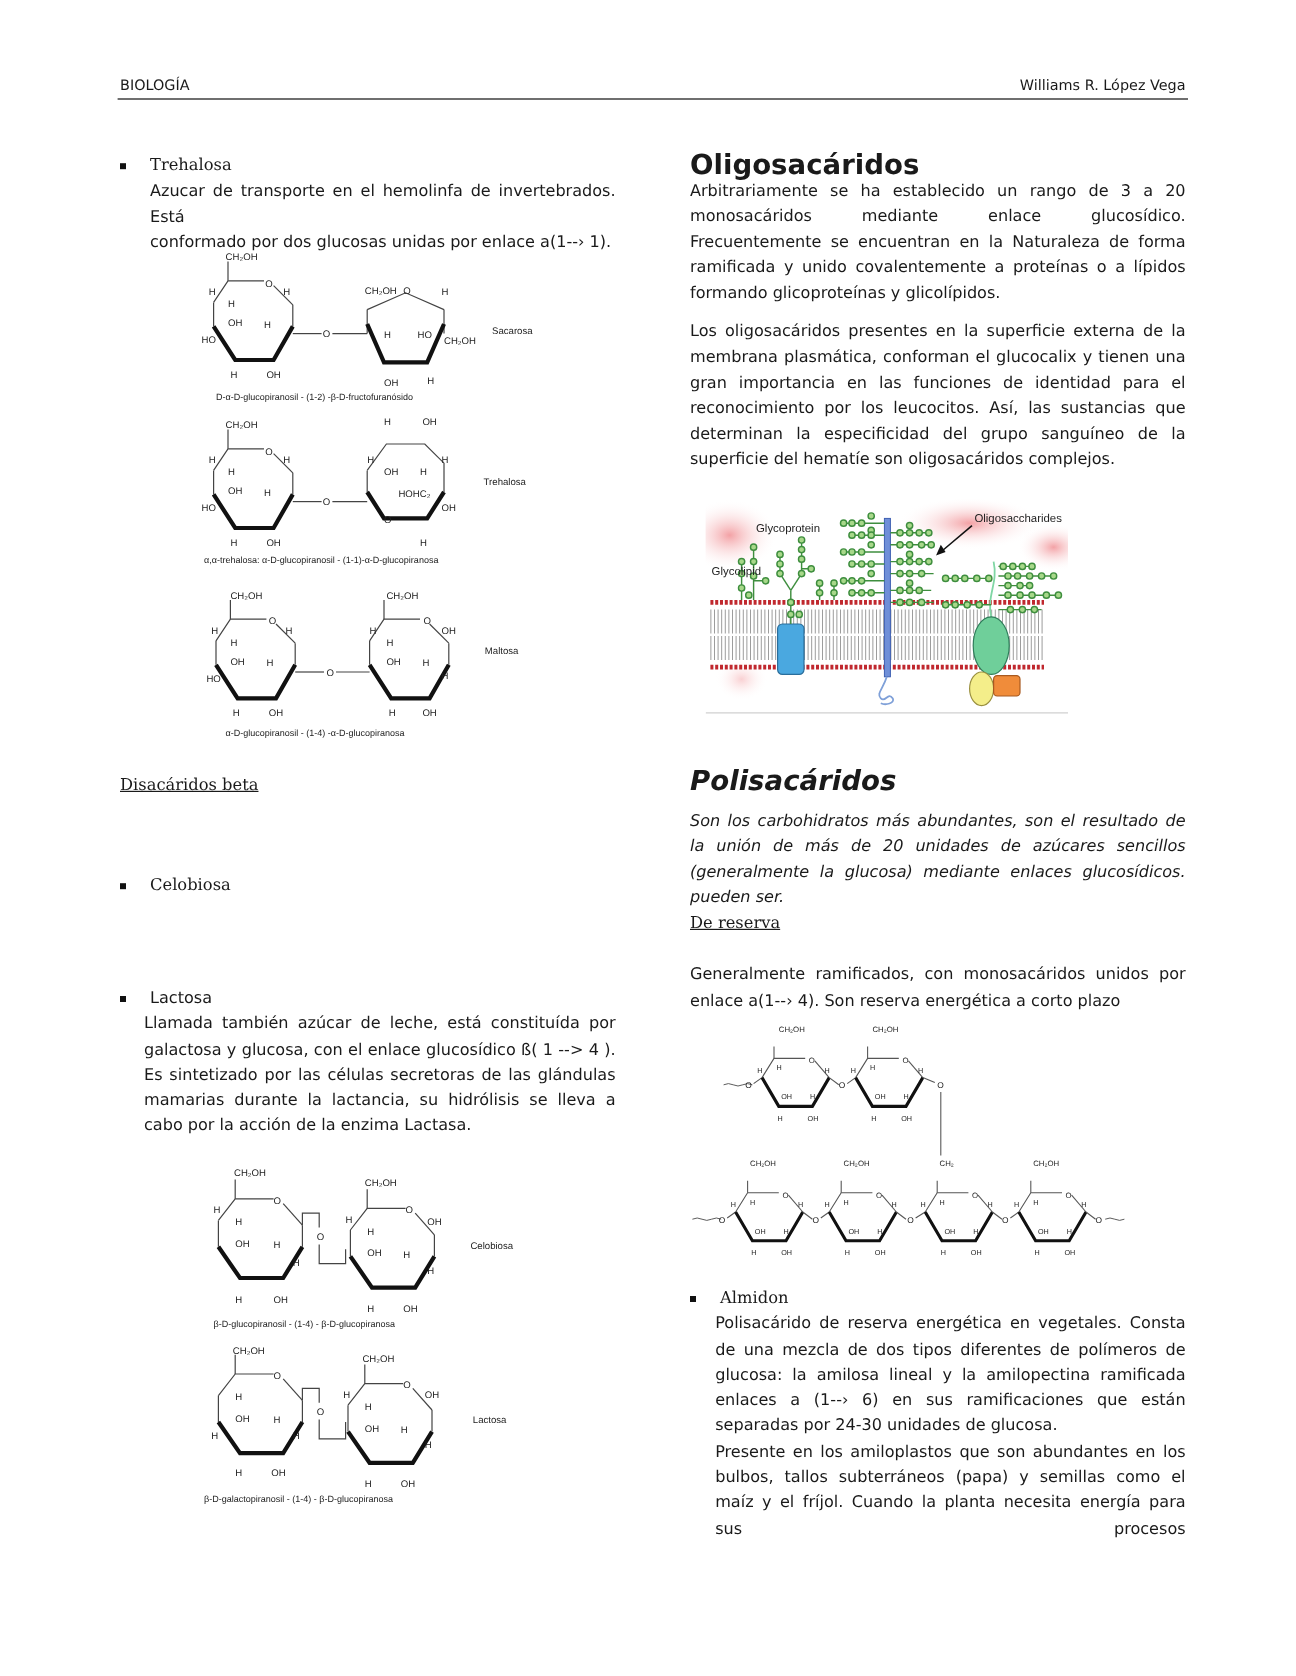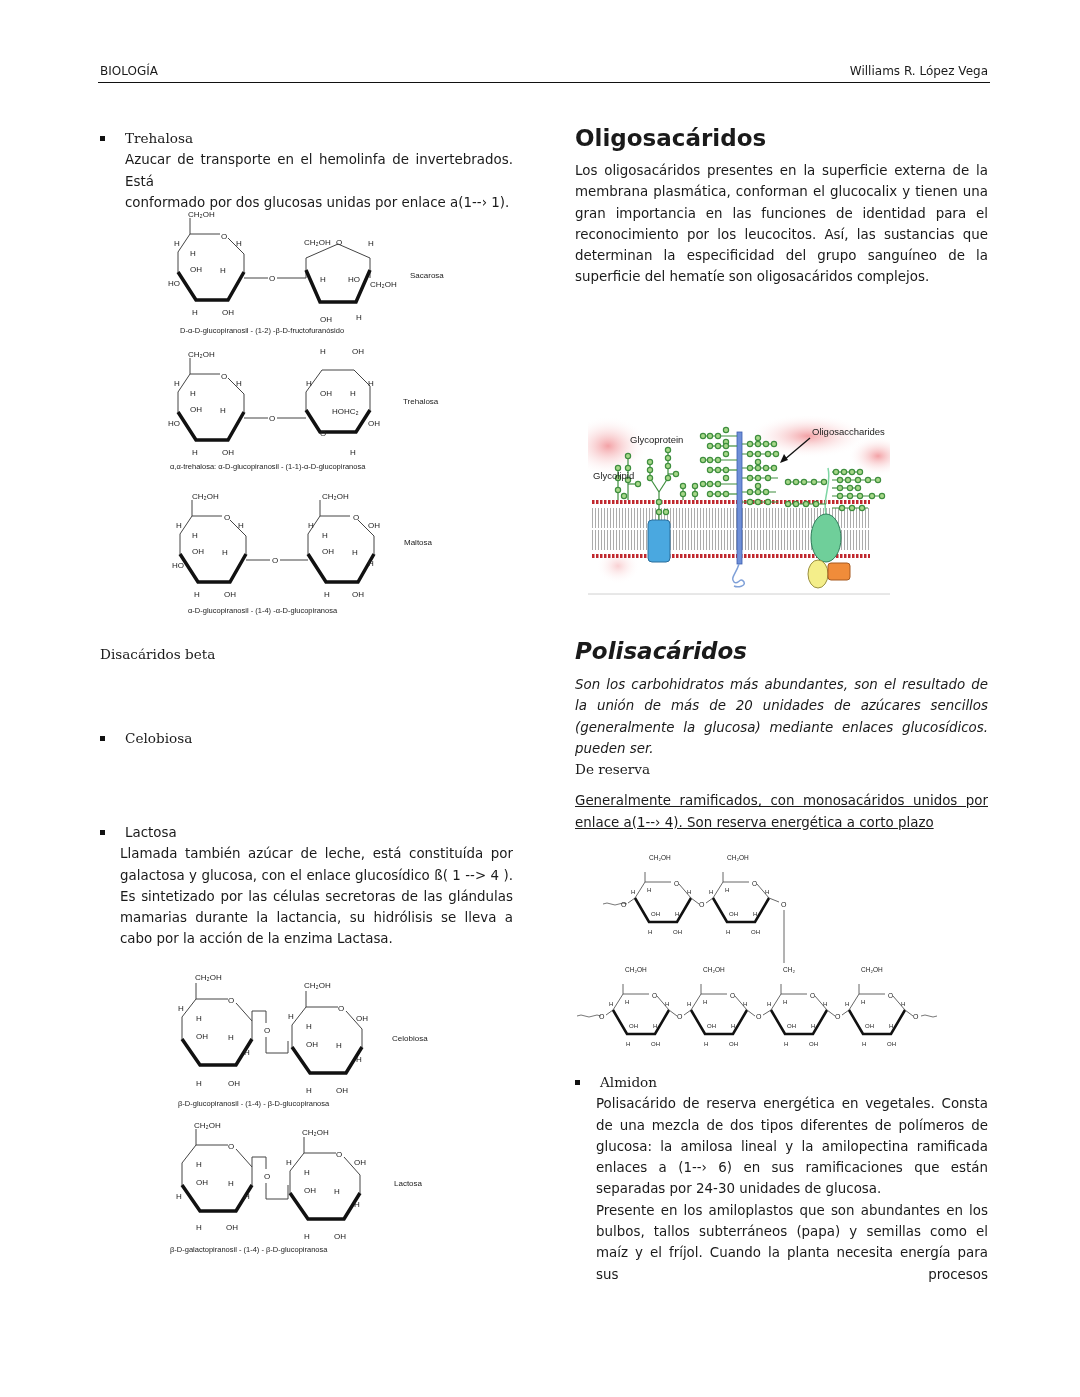--- a/index.html
+++ b/index.html
@@ -8,21 +8,21 @@
   .header { position:absolute; left:98px; top:62px; width:892px; height:20px; font-size:12px; }
   .header .left { position:absolute; left:2px; top:2px;text-align:right; }
   .header .right { position:absolute; right:2px; top:2px; }
   .header-rule { position:absolute; left:98px; top:82px; width:892px; height:0; border-top:1.5px solid #111; }
   .col { position:absolute; font-size:13.4px; line-height:21.3px; }
   .col p { margin:0; text-align:justify; }
   .serif { font-family:"DejaVu Serif", "Liberation Serif", serif; font-size:13.6px; }
   .bullet { position:relative; }
   .bullet .mark { position:absolute; left:-25px; top:8px; width:5px; height:5px; background:#111; }
   .h2 { font-weight:bold; font-size:23px; line-height:22px; }
-  .u { }
+  .u { text-decoration:underline; }
   .abs { position:absolute; }
   svg text { font-family:"Liberation Sans", "DejaVu Sans", sans-serif; fill:#222; }
 </style>
 </head>
 <body>
 
 <div class="header">
   <span class="left">BIOLOGÍA</span>
   <span class="right">Williams R. López Vega</span>
 </div>
@@ -228,20 +228,21 @@
     <text x="194" y="94" font-size="8">H</text>
     <text x="144" y="126" font-size="8">H</text>
     <text x="174" y="126" font-size="8">OH</text>
     <text x="234" y="73" font-size="8">Lactosa</text>
     <text x="10" y="139" font-size="7.5">β-D-galactopiranosil - (1-4) - β-D-glucopiranosa</text>
   </g>
 </svg>
 
 <div class="col" style="left:575px; top:127px; width:413px;">
   <div class="h2">Oligosacáridos</div>
+  <p>Arbitrariamente se ha establecido un rango de 3 a 20 monosacáridos mediante enlace glucosídico.  Frecuentemente se encuentran en la Naturaleza de forma ramificada y unido covalentemente a proteínas o a lípidos formando glicoproteínas y glicolípidos.</p>
   <p style="margin-top:11px;">Los oligosacáridos presentes en la superficie externa de la membrana plasmática, conforman el glucocalix y tienen una gran importancia en las funciones de identidad para el reconocimiento por los leucocitos. Así, las sustancias que determinan la especificidad del grupo sanguíneo de la superficie del hematíe son oligosacáridos complejos.</p>
 </div>
 
 <svg class="abs" style="left:588px; top:416px;" width="302" height="180" viewBox="0 0 302 180">
   <defs>
     <radialGradient id="pinkblob" cx="50%" cy="50%" r="50%">
       <stop offset="0%" stop-color="#f08a8f" stop-opacity="0.8"></stop>
       <stop offset="100%" stop-color="#ffffff" stop-opacity="0"></stop>
     </radialGradient>
   </defs>
@@ -427,21 +428,21 @@
   <line x1="0" y1="178" x2="302" y2="178" stroke="#d0d0d0"></line>
 </svg>
 
 <div class="col" style="left:575px; top:640px; width:413px;font-style:italic;">
   <div class="h2">Polisacáridos</div>
   <p style="margin-top:12px;">Son los carbohidratos más abundantes, son el resultado de la unión de más de 20 unidades de azúcares sencillos (generalmente la glucosa) mediante enlaces glucosídicos.  pueden ser.</p>
 </div>
 
 <div class="col" style="left:575px; top:759px; width:413px;">
   <div class="serif u">De reserva</div>
-  <p style="margin-top:10px;text-decoration:underline;">Generalmente ramificados, con monosacáridos unidos por enlace a(1--› 4). Son reserva energética a corto plazo</p>
+  <p style="margin-top:22px;">Generalmente ramificados, con monosacáridos unidos por enlace a(1--› 4). Son reserva energética a corto plazo</p>
 </div>
 
 <svg class="abs" style="left:575px; top:848px;" width="370" height="205" viewBox="0 0 370 205">
   <defs>
     <g id="glc">
       <polyline points="0,22 10,6 36,6" fill="none" stroke="#555" stroke-width="0.9"></polyline>
       <line x1="10" y1="6" x2="10" y2="-4" stroke="#555" stroke-width="0.9"></line>
       <polyline points="44,8 56,22" fill="none" stroke="#555" stroke-width="0.9"></polyline>
       <polyline points="0,22 14,46 42,46 56,22" fill="none" stroke="#111" stroke-width="2.6"></polyline>
       <text x="39" y="10" font-size="6.5">O</text>

